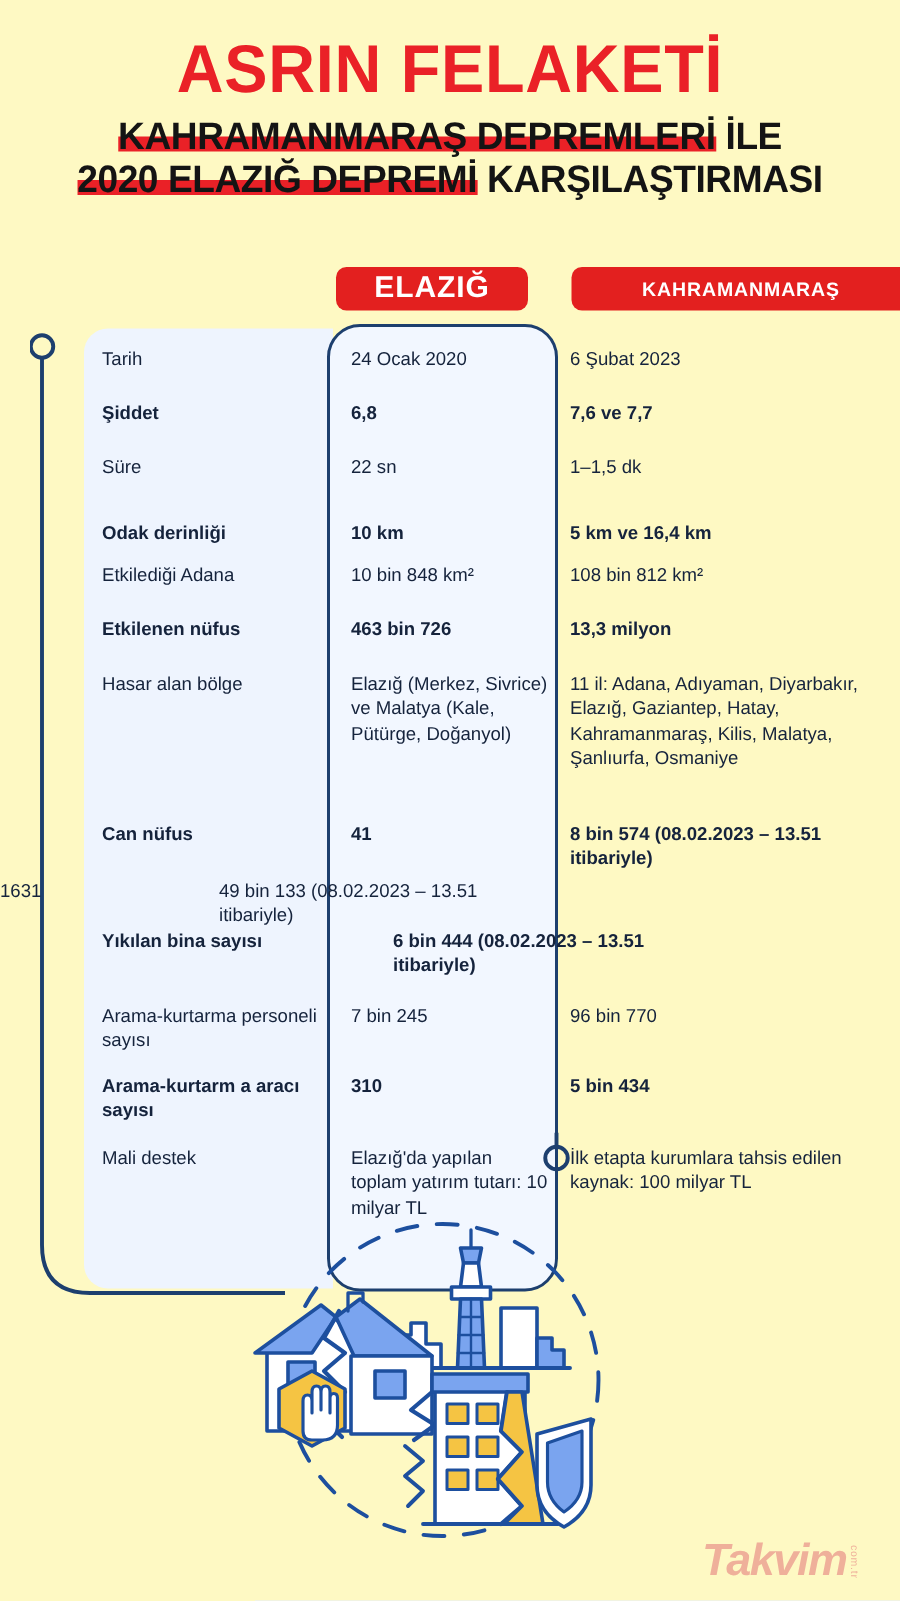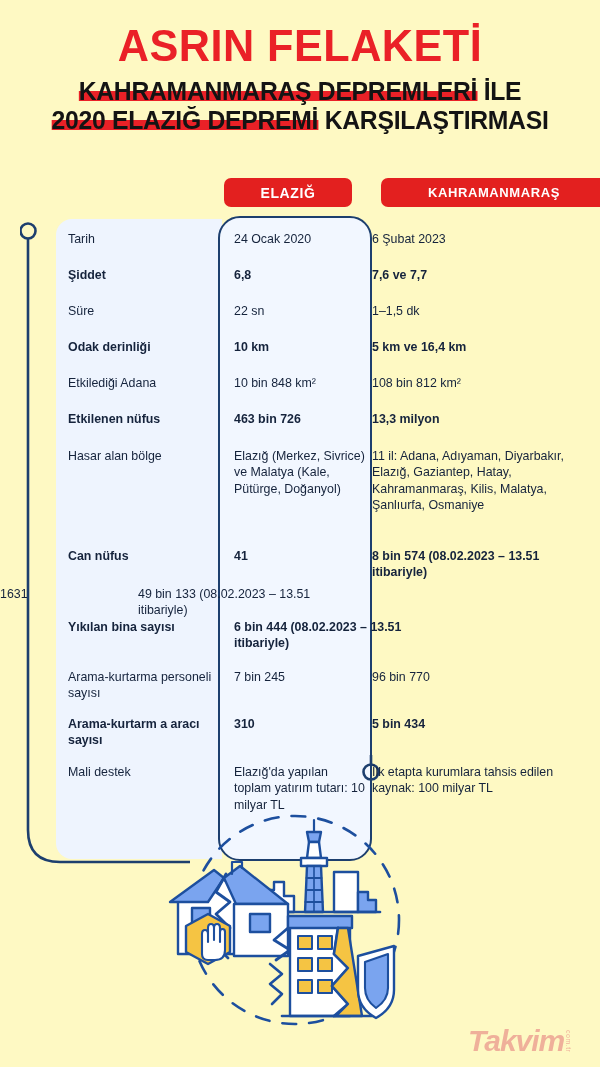--- a/index.html
+++ b/index.html
@@ -64,21 +64,21 @@
     background-position: 0 78%;
   }
 
   
   .badge {
     position: absolute;
     background: #e3201f;
     border-radius: 7px;
     color: #ffffff;
     font-weight: bold;
-    font-size: 14px;
+    font-size: 20px;
     letter-spacing: 0.6px;
     display: flex;
     align-items: center;
     justify-content: center;
     height: 29px;
   }
   #badge-elazig { left: 224px; top: 178px; width: 128px; }
   #badge-kmaras { left: 381px; top: 178px; width: 226px; font-size: 13px; }
 
   
@@ -136,21 +136,21 @@
 
   .cell {
     font-size: 12.4px;
     color: #15233c;
     line-height: 1.32;
     padding: 0;
   }
 
   .c-label { width: 166px; margin-left: 68px; padding-right: 8px; }
   .c-elazig { width: 138px; margin-left: 0px; padding-right: 6px; }
-  .c-kmaras { width: 198px; margin-left: 0px; padding-right: 6px; }
+  .c-kmaras { width: 198px; margin-left: 8px; padding-right: 6px; }
 
   .bold .cell { font-weight: bold; }
 
   
   .illustration {
     position: absolute;
     left: 162px;
     top: 808px;
     width: 266px;
     height: 232px;
@@ -221,21 +221,21 @@
       <div class="row bold" style="height: 36px; padding-top: 12px;">
         <div class="cell c-label">Şiddet</div>
         <div class="cell c-elazig">6,8</div>
         <div class="cell c-kmaras">7,6 ve 7,7</div>
       </div>
       <div class="row" style="height: 36px; padding-top: 12px;">
         <div class="cell c-label">Süre</div>
         <div class="cell c-elazig">22 sn</div>
         <div class="cell c-kmaras">1–1,5 dk</div>
       </div>
-      <div class="row bold" style="height: 36px; padding-top: 12px;">
+      <div class="row bold" style="height: 36px; padding-top: 12px; align-items: flex-end;">
         <div class="cell c-label">Odak derinliği</div>
         <div class="cell c-elazig">10 km</div>
         <div class="cell c-kmaras">5 km ve 16,4 km</div>
       </div>
       <div class="row" style="height: 36px; padding-top: 12px;">
         <div class="cell c-label">Etkilediği Adana</div>
         <div class="cell c-elazig">10 bin 848 km²</div>
         <div class="cell c-kmaras">108 bin 812 km²</div>
       </div>
       <div class="row bold" style="height: 37px; padding-top: 12px;">
@@ -250,21 +250,21 @@
       </div>
       <div class="row bold" style="height: 38px; padding-top: 12px;">
         <div class="cell c-label">Can nüfus</div>
         <div class="cell c-elazig">41</div>
         <div class="cell c-kmaras">8 bin 574 (08.02.2023 – 13.51 itibariyle)</div>
       </div>
       <div class="row" style="height: 33px; padding-top: 12px;">
         <div class="cell c-elazig">1631</div>
         <div class="cell c-kmaras">49 bin 133 (08.02.2023 – 13.51 itibariyle)</div>
       </div>
-      <div class="row bold" style="height: 50px; padding-top: 12px;">
+      <div class="row bold" style="height: 50px; padding-top: 12px; gap: 20px;">
         <div class="cell c-label">Yıkılan bina sayısı</div>
         <div class="cell c-kmaras">6 bin 444 (08.02.2023 – 13.51 itibariyle)</div>
       </div>
       <div class="row" style="height: 47px; padding-top: 12px;">
         <div class="cell c-label">Arama-kurtarma personeli sayısı</div>
         <div class="cell c-elazig">7 bin 245</div>
         <div class="cell c-kmaras">96 bin 770</div>
       </div>
       <div class="row bold" style="height: 48px; padding-top: 12px;">
         <div class="cell c-label">Arama-kurtarm a aracı sayısı</div>

